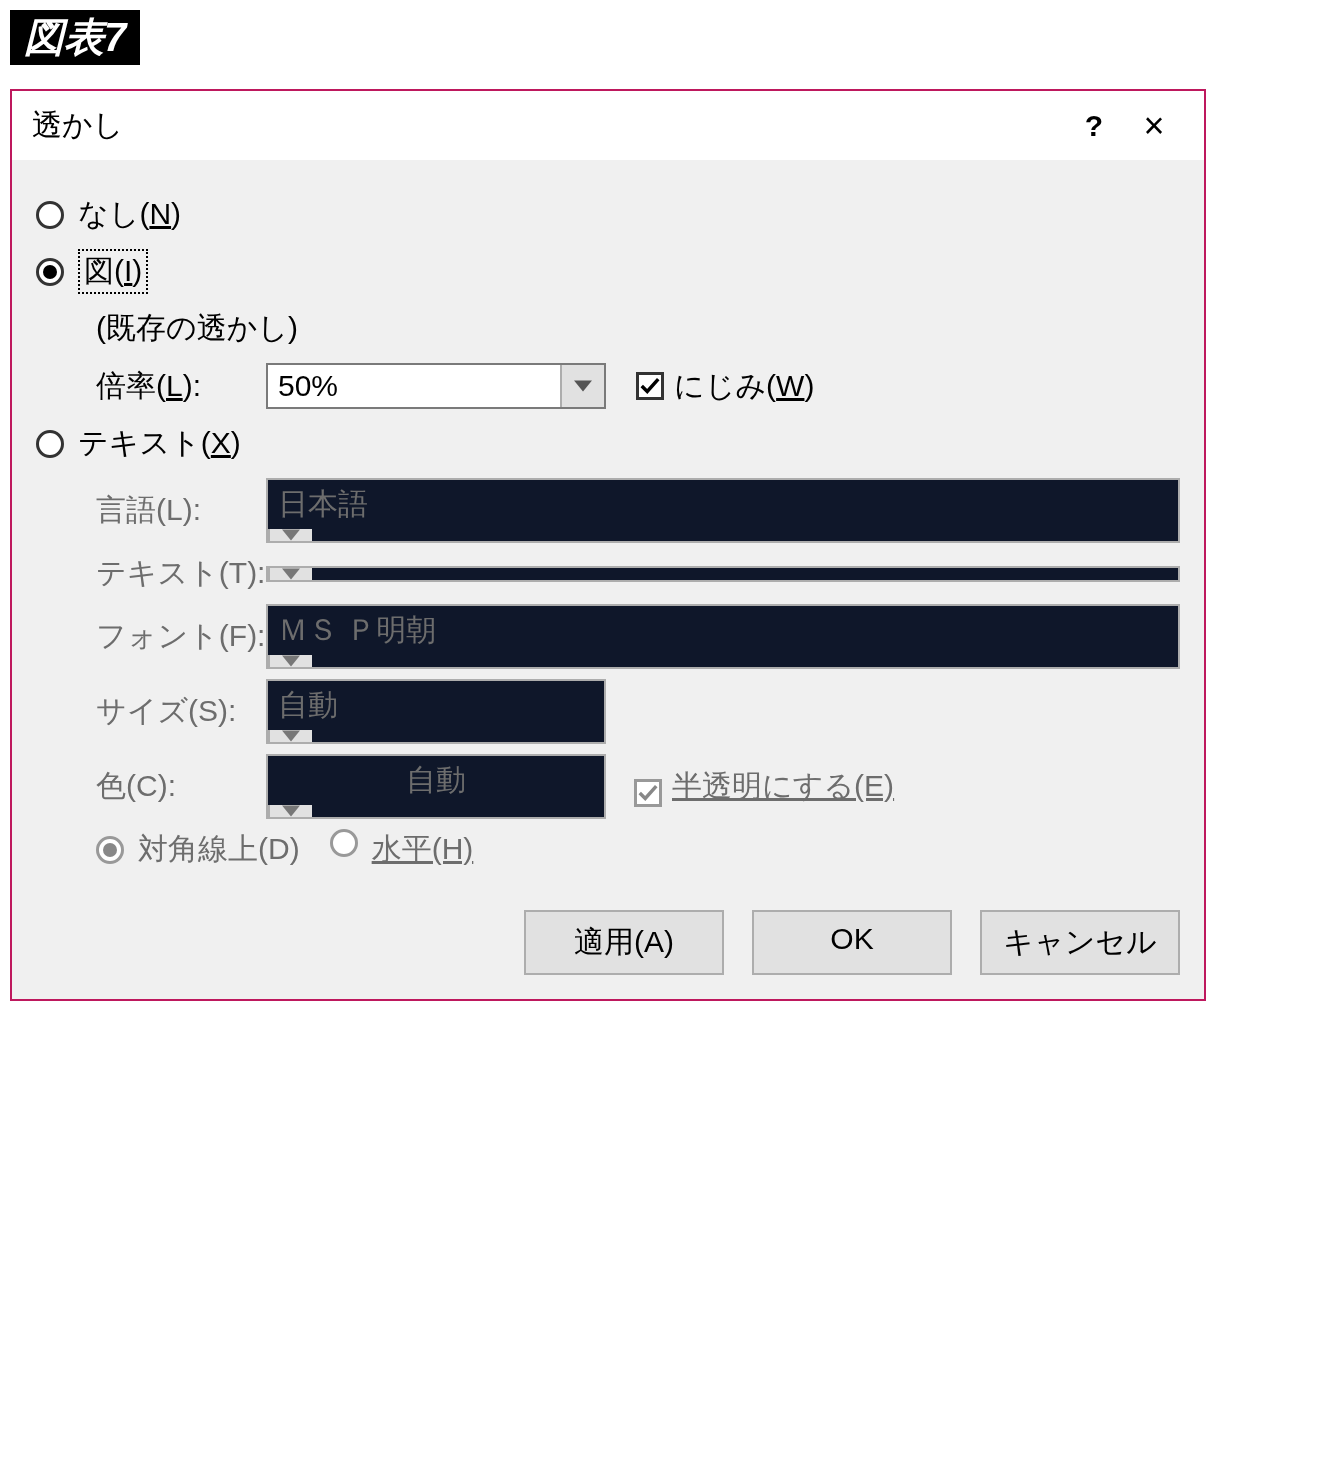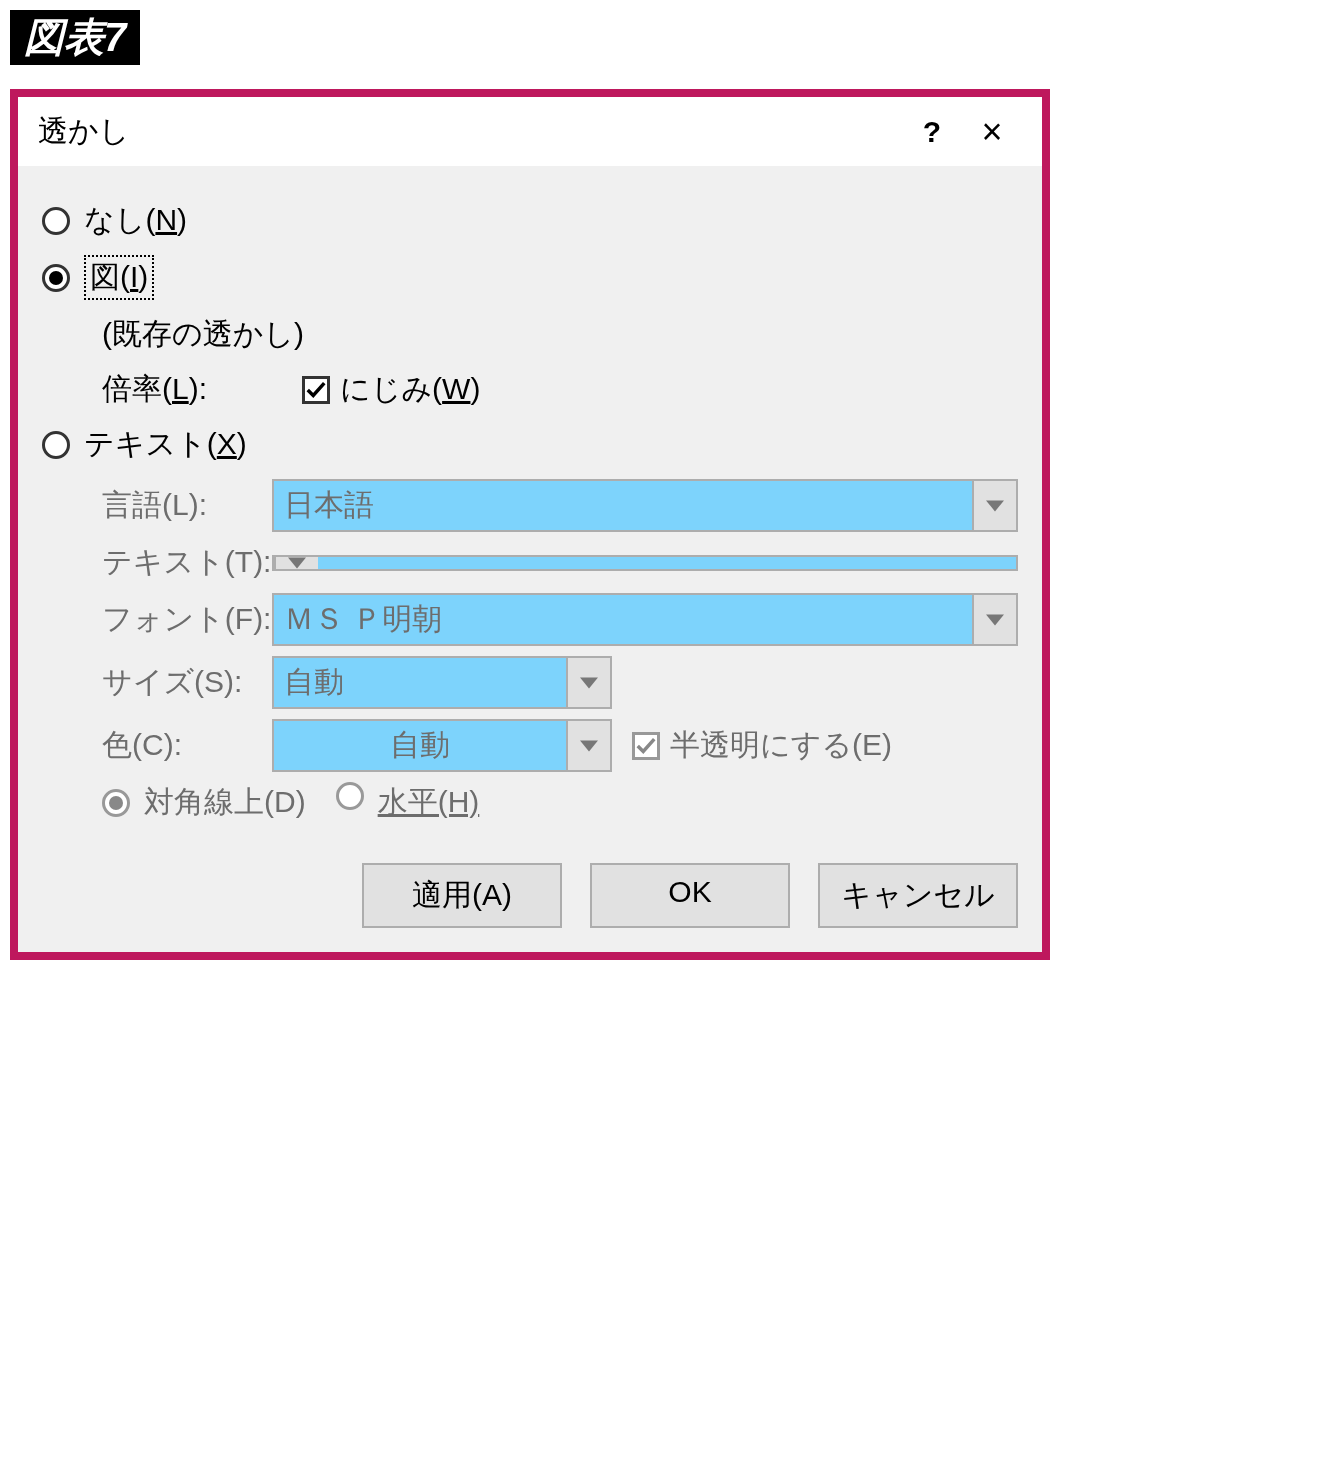--- a/index.html
+++ b/index.html
@@ -13,22 +13,22 @@
       display: inline-block;
       background: #000000;
       color: #ffffff;
       font-size: 40px;
       font-weight: bold;
       padding: 0 14px;
       margin-bottom: 24px;
       font-style: italic;
     }
     .dialog {
-      border: 8px solid #be185d;
-      width: 1040px;
+      border: 2px solid #be185d;
+      width: 1196px;
       background: #f0f0f0;
     }
     .titlebar {
       background: #ffffff;
       display: flex;
       align-items: center;
       padding: 14px 20px;
       font-size: 30px;
     }
     .titlebar .title { flex: 1; color: #000; }
@@ -74,21 +74,21 @@
       cursor: pointer;
     }
     .side-text { }
     .field-label { width: 170px; display: inline-block; }
     .combo {
       display: flex; align-items: stretch;
       border: 2px solid #7a7a7a;
       background: #ffffff;
       font-size: 30px;
     }
-    .combo.disabled { background: #7dd3fc; color: #6d6d6d; border-color: #adadad; }
+    .combo.disabled { background: #0f172a; color: #6d6d6d; border-color: #adadad; flex-direction: column; }
     .combo .val { flex: 1; padding: 4px 10px; }
     .combo .arrow {
       width: 44px;
       background: #e1e1e1;
       border-left: 2px solid #adadad;
       display: flex; align-items: center; justify-content: center;
     }
     .combo .arrow svg { width: 18px; height: 12px; }
     .combo.narrow { width: 340px; }
     .combo.wide { flex: 1; }
@@ -142,20 +142,28 @@
     </div>
 
     <div class="row indent">
       <span class="side-text">(既存の透かし)</span>
     </div>
 
     <div class="row indent">
       <span class="field-label">
         <span>倍率(</span><span class="u">L</span><span>):</span>
       </span>
+      <span class="combo narrow">
+        <span class="val">50%</span>
+        <span class="arrow">
+          <svg viewBox="0 0 10 6">
+              <path d="M0 0 L5 6 L10 0 Z" fill="#555"></path>
+            </svg>
+        </span>
+      </span>
       <span style="display:inline-flex;align-items:center;margin-left:30px;">
         <span class="checkbox checked">
           <svg viewBox="0 0 16 16">
               <path d="M2 8 L6 12 L14 3" stroke="#000" stroke-width="2.5" fill="none"></path>
             </svg>
         </span>
         <span>
           <span>にじみ(</span><span class="u">W</span><span>)</span>
         </span>
       </span>
@@ -220,21 +228,21 @@
       <div class="text-combo-row">
         <span class="field-label">色(C):</span>
         <span class="combo narrow disabled">
           <span class="val" style="text-align:center;">自動</span>
           <span class="arrow">
             <svg viewBox="0 0 10 6">
                 <path d="M0 0 L5 6 L10 0 Z" fill="#777"></path>
               </svg>
           </span>
         </span>
-        <span style="display:inline-flex;align-items:center;margin-left:20px;">
+        <span style="display:inline-flex;align-items:flex-end;margin-left:28px;text-decoration:underline;">
           <span class="checkbox disabled checked">
             <svg viewBox="0 0 16 16">
                 <path d="M2 8 L6 12 L14 3" stroke="#888" stroke-width="2.5" fill="none"></path>
               </svg>
           </span>
           <span>半透明にする(E)</span>
         </span>
       </div>
 
       <div class="text-combo-row">

